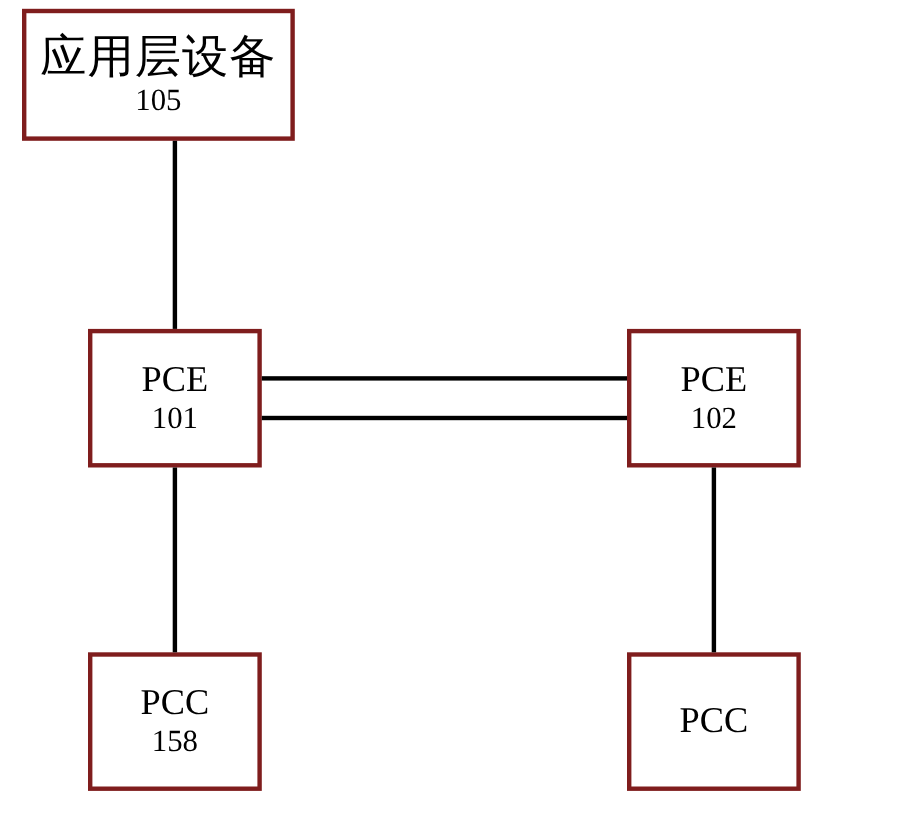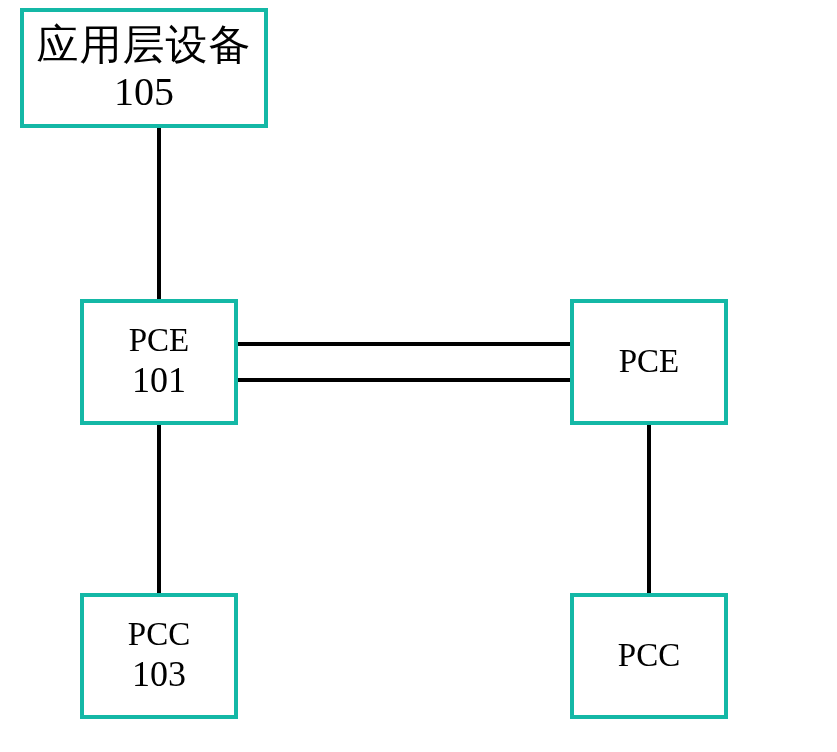--- a/index.html
+++ b/index.html
@@ -11,33 +11,33 @@
     background: #ffffff;
     font-family: "Songti SC", "SimSun", "Times New Roman", serif;
   }
   .canvas {
     position: relative;
     width: 837px;
     height: 752px;
   }
   .node {
     position: absolute;
-    border: 4px solid #14b8a6;
+    border: 4px solid #7f1d1d;
     background: #fff;
     display: flex;
     flex-direction: column;
     align-items: center;
     justify-content: center;
     line-height: 1.15;
     text-align: center;
   }
   .node .line1 { font-size: 33px; }
-  .node .line2 { font-size: 36px; }
+  .node .line2 { font-size: 28px; }
   .node.top .line1 { font-size: 42px; letter-spacing: 1px; }
-  .node.top .line2 { font-size: 40px; }
+  .node.top .line2 { font-size: 28px; }
 
   
   .hline, .vline { position: absolute; background: #000; }
   .hline { height: 4px; }
   .vline { width: 4px; }
 </style>
 </head>
 <body>
 
 <div class="canvas">
@@ -47,25 +47,26 @@
     <span class="line2">105</span>
   </div>
 
   <div class="node" style="left:80px; top:299px; width:158px; height:126px;">
     <span class="line1">PCE</span>
     <span class="line2">101</span>
   </div>
 
   <div class="node" style="left:570px; top:299px; width:158px; height:126px;">
     <span class="line1">PCE</span>
+    <span class="line2">102</span>
   </div>
 
   <div class="node" style="left:80px; top:593px; width:158px; height:126px;">
     <span class="line1">PCC</span>
-    <span class="line2">103</span>
+    <span class="line2">158</span>
   </div>
 
   <div class="node" style="left:570px; top:593px; width:158px; height:126px;">
     <span class="line1">PCC</span>
   </div>
 
   <div class="vline" style="left:157px; top:128px; height:171px;"></div>
 
   <div class="vline" style="left:157px; top:425px; height:168px;"></div>
 

